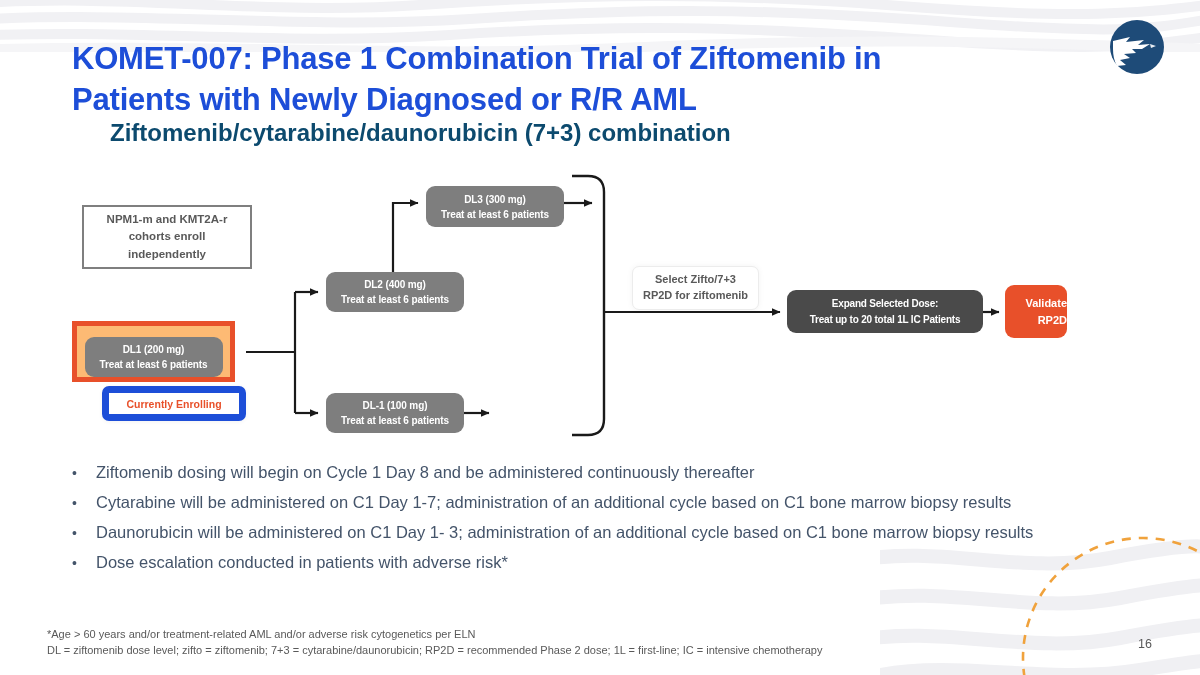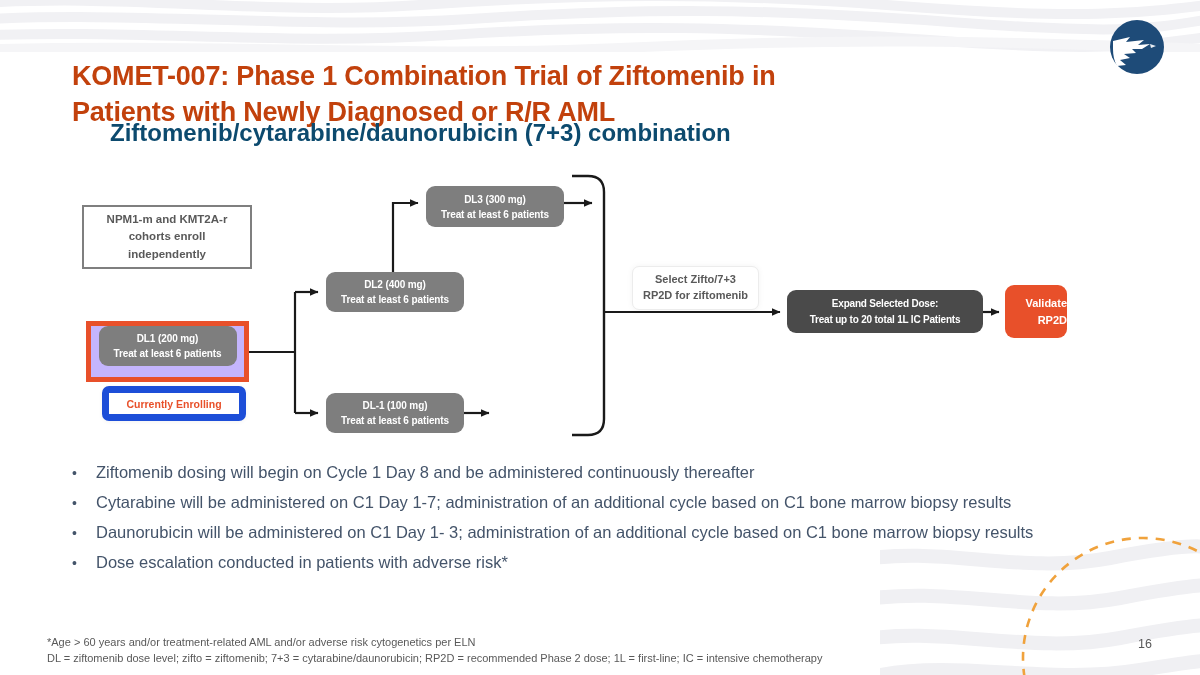--- a/index.html
+++ b/index.html
@@ -4,21 +4,21 @@
 <style>
   html,body{margin:0;padding:0;background:#fff;}
   .slide{
     position:relative;width:1200px;height:675px;overflow:hidden;background:#ffffff;
     font-family:"Liberation Sans", sans-serif;
   }
   .deco{position:absolute;pointer-events:none;}
   
   .title{
     position:absolute;left:72px;top:38px;width:880px;
-    font-size:27px;font-weight:bold;color:#c2410c;line-height:1.33;letter-spacing:-0.2px;margin-top:21px;
+    font-size:31px;font-weight:bold;color:#1d4ed8;line-height:1.33;letter-spacing:-0.2px;
   }
   .subtitle{
     position:absolute;left:72px;top:119px;width:880px;
     font-size:24px;font-weight:bold;color:#0c4a6e;margin-left:38px;
   }
   .logo{position:absolute;left:1108px;top:18px;width:58px;height:58px;}
   
   .diagram{position:absolute;left:0;top:0;width:1200px;height:675px;}
   .connectors{position:absolute;left:0;top:0;width:1200px;height:675px;pointer-events:none;}
   .note-box{
@@ -28,22 +28,22 @@
   }
   .dose-box{
     position:absolute;background:#7e7e7e;color:#ffffff;border-radius:9px;
     font-weight:bold;font-size:10px;letter-spacing:-0.1px;text-align:center;
     display:flex;flex-direction:column;justify-content:center;line-height:1.5;white-space:nowrap;
   }
   .dl3{left:426px;top:186px;width:138px;height:41px;}
   .dl2{left:326px;top:272px;width:138px;height:40px;}
   .dlm1{left:326px;top:393px;width:138px;height:40px;}
   .red-frame{
-    position:absolute;left:86px;top:321px;width:163px;height:61px;box-sizing:border-box;
-    border:5px solid #e8502a;display:flex;align-items:flex-start;justify-content:center;background:#c4b5fd;
+    position:absolute;left:72px;top:321px;width:163px;height:61px;box-sizing:border-box;
+    border:5px solid #e8502a;display:flex;align-items:flex-end;justify-content:center;background:#fdba74;
   }
   .dl1{position:relative;left:0;top:0;width:138px;height:40px;}
   .enrolling{
     position:absolute;left:102px;top:386px;width:130px;height:21px;
     background:#fff;border:7px solid #1d4ed8;border-radius:7px;box-shadow:0 1px 4px rgba(0,0,0,0.05);
     color:#e8502a;font-weight:bold;font-size:10.5px;display:flex;align-items:center;justify-content:center;
     white-space:nowrap;
   }
   .select-label{
     position:absolute;left:632px;top:266px;width:127px;height:44px;box-sizing:border-box;
@@ -64,21 +64,21 @@
   
   .bullets{
     position:absolute;left:72px;top:461px;width:1004px;margin:0;padding:0;list-style:none;
     color:#44546a;font-size:16.5px;
   }
   .bullets li{display:flex;margin-bottom:6px;line-height:1.45;}
   .bullets .dot{flex:0 0 auto;width:24px;font-size:14px;padding-top:2px;color:#44546a;}
   
   .footnotes{
     position:absolute;left:47px;top:627px;width:1000px;
-    color:#595959;font-size:11px;line-height:1.45;margin-top:8px;
+    color:#595959;font-size:11px;line-height:1.45;
   }
   .page-number{
     position:absolute;left:1138px;top:637px;color:#595959;font-size:12.5px;
   }
 </style>
 </head>
 <body>
 
 <div class="slide">
 

